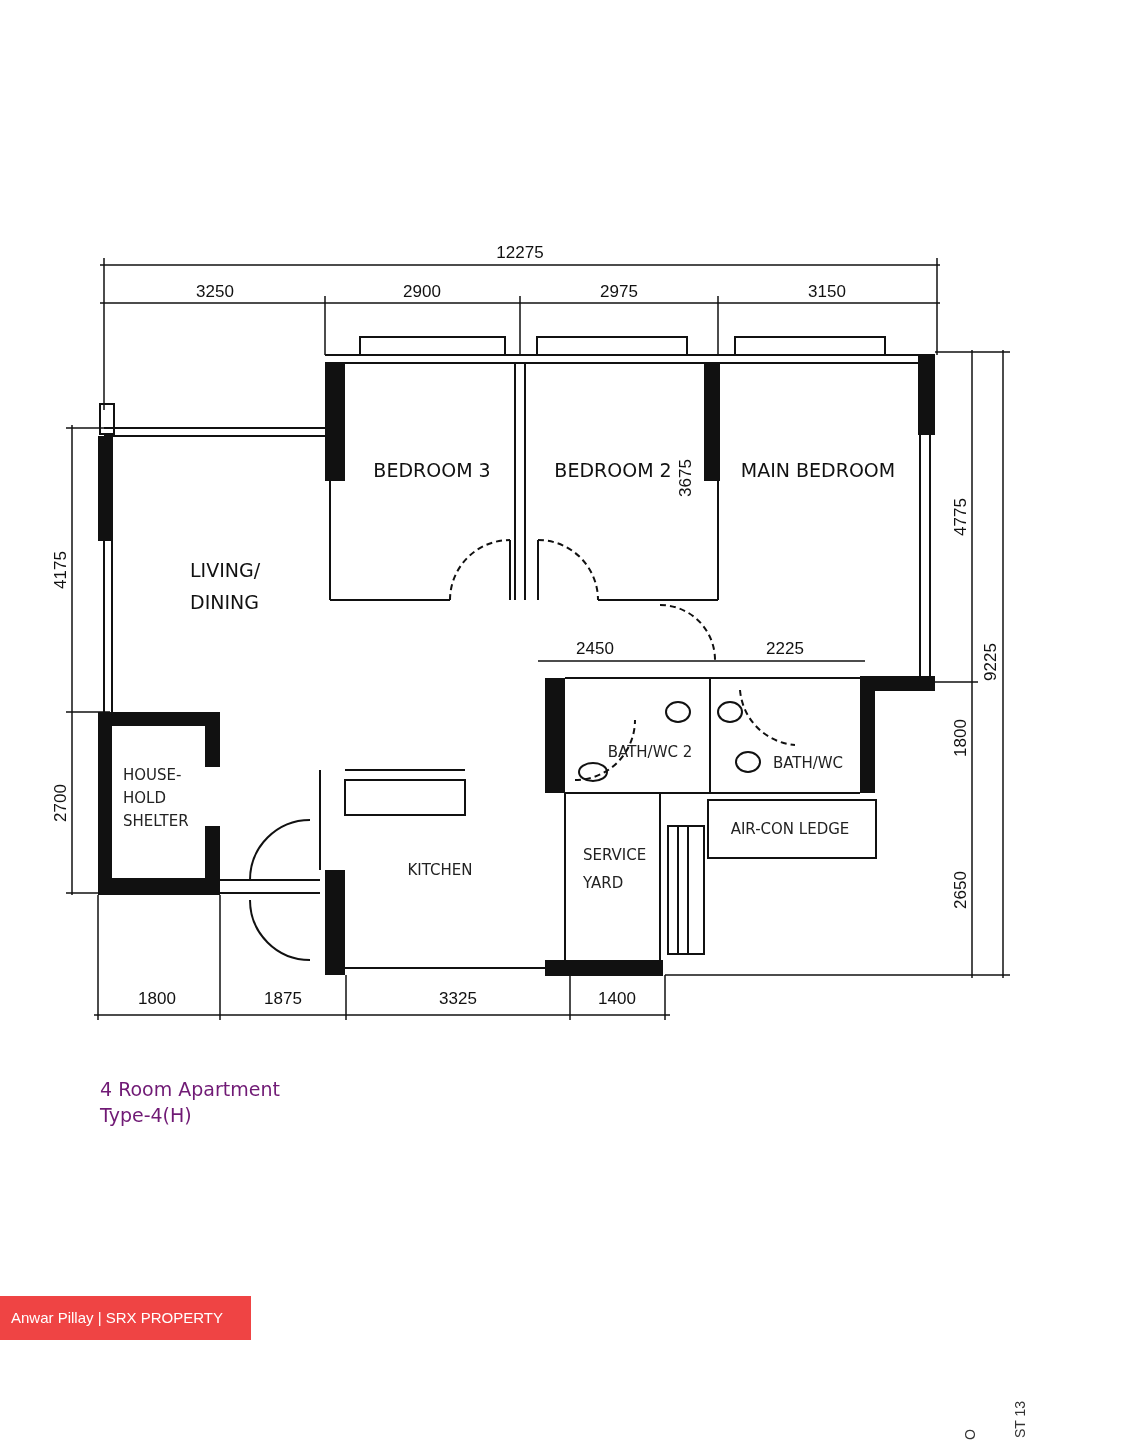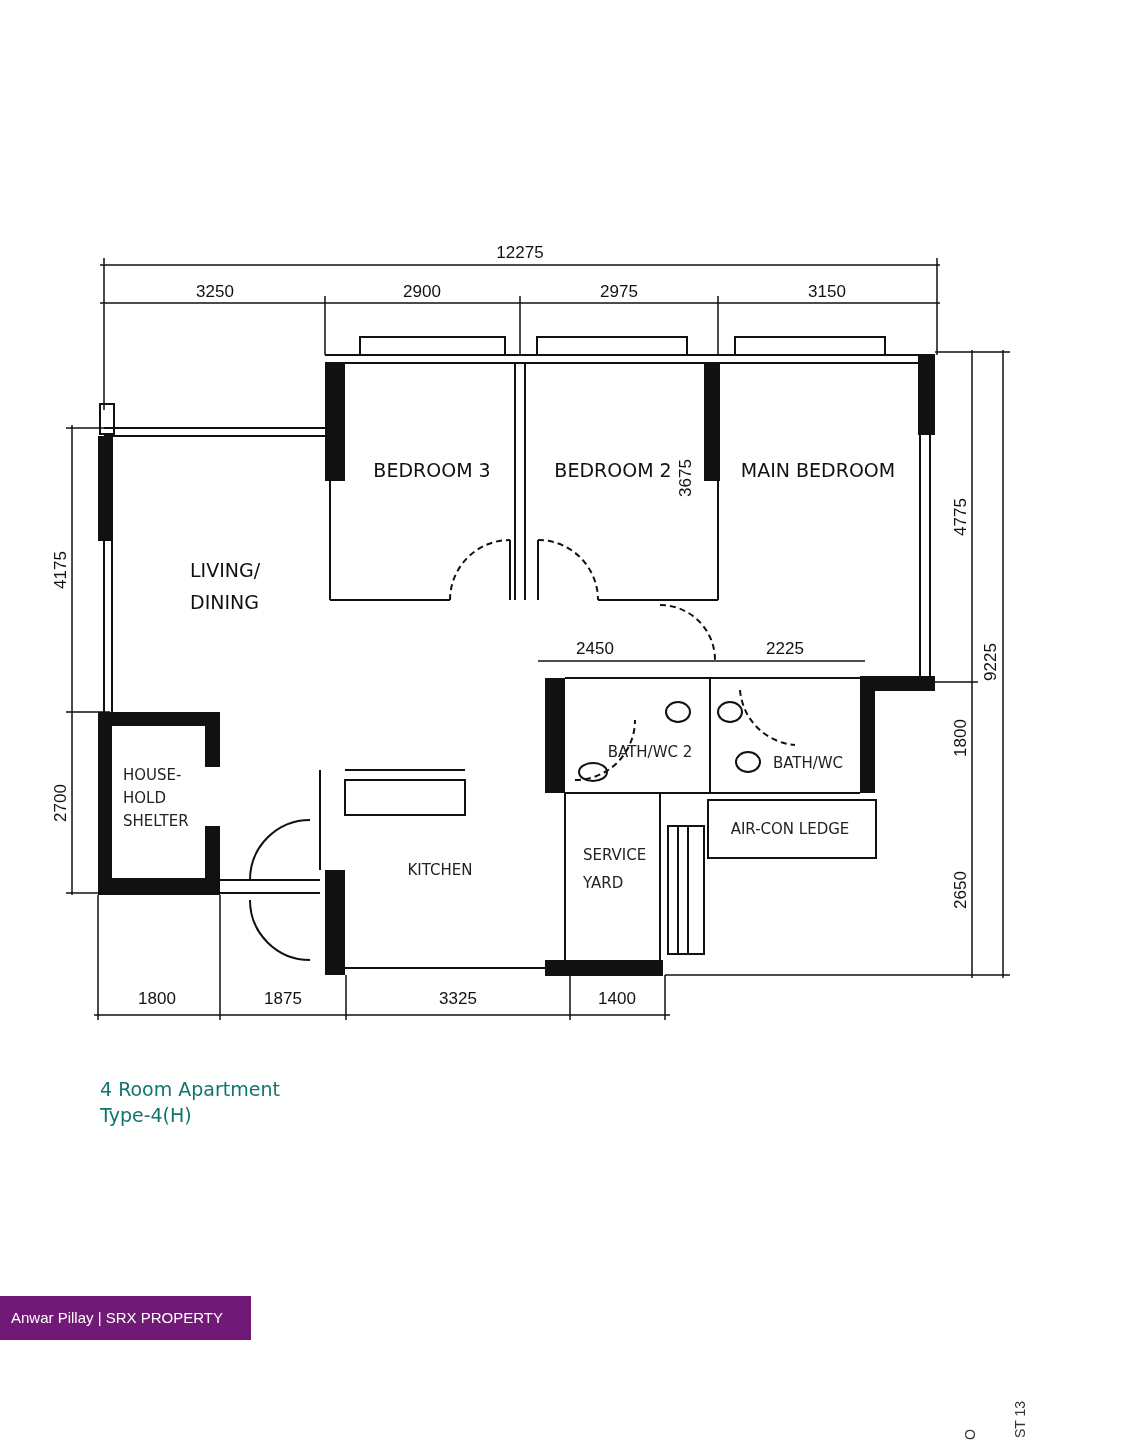--- a/index.html
+++ b/index.html
@@ -1,22 +1,22 @@
 <!DOCTYPE html>
 <html><head>
 <meta charset="utf-8">
 <style>
   html,body{margin:0;padding:0;background:#fff;}
   body{width:1123px;height:1440px;position:relative;overflow:hidden;font-family:"Liberation Sans",sans-serif;}
   svg{position:absolute;left:0;top:0;}
   .dim{font-family:"Liberation Sans Narrow","Liberation Sans",sans-serif;font-size:17px;fill:#111;}
   .room{font-family:"DejaVu Sans",sans-serif;font-size:19px;fill:#111;transform-origin:center;}
   .small{font-family:"DejaVu Sans",sans-serif;font-size:15px;fill:#222;}
-  .caption{position:absolute;left:100px;top:1076px;font-family:"DejaVu Sans",sans-serif;font-size:19px;line-height:26px;color:#0f766e;}
-  .watermark{position:absolute;left:0;top:1296px;width:251px;height:44px;background:#701a75;color:#fff;font-family:"Liberation Sans",sans-serif;font-size:15px;line-height:44px;padding-left:11px;box-sizing:border-box;}
+  .caption{position:absolute;left:100px;top:1076px;font-family:"DejaVu Sans",sans-serif;font-size:19px;line-height:26px;color:#701a75;}
+  .watermark{position:absolute;left:0;top:1296px;width:251px;height:44px;background:#ef4444;color:#fff;font-family:"Liberation Sans",sans-serif;font-size:15px;line-height:44px;padding-left:11px;box-sizing:border-box;}
   .corner{position:absolute;font-family:"Liberation Sans",sans-serif;font-size:14px;color:#333;transform:rotate(-90deg);transform-origin:left top;}
 </style>
 </head>
 <body>
 
 <svg width="1123" height="1440" viewBox="0 0 1123 1440">
   <g stroke="#111" stroke-width="1.5" fill="none">
 
     <line x1="100" y1="265" x2="940" y2="265"></line>
     <line x1="104" y1="258" x2="104" y2="410"></line>

